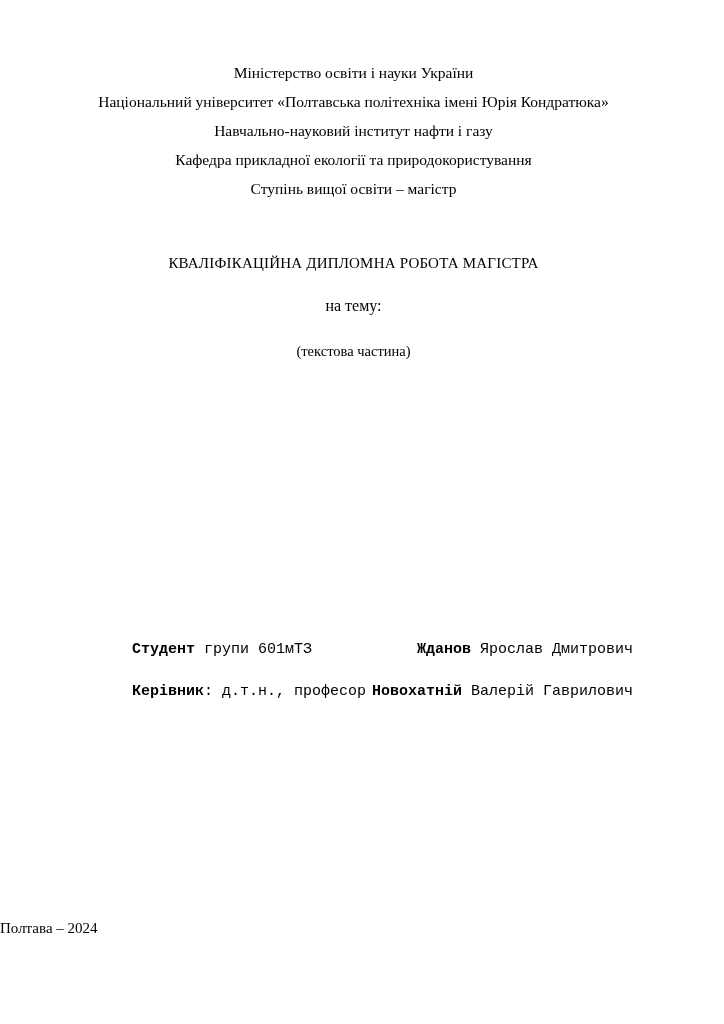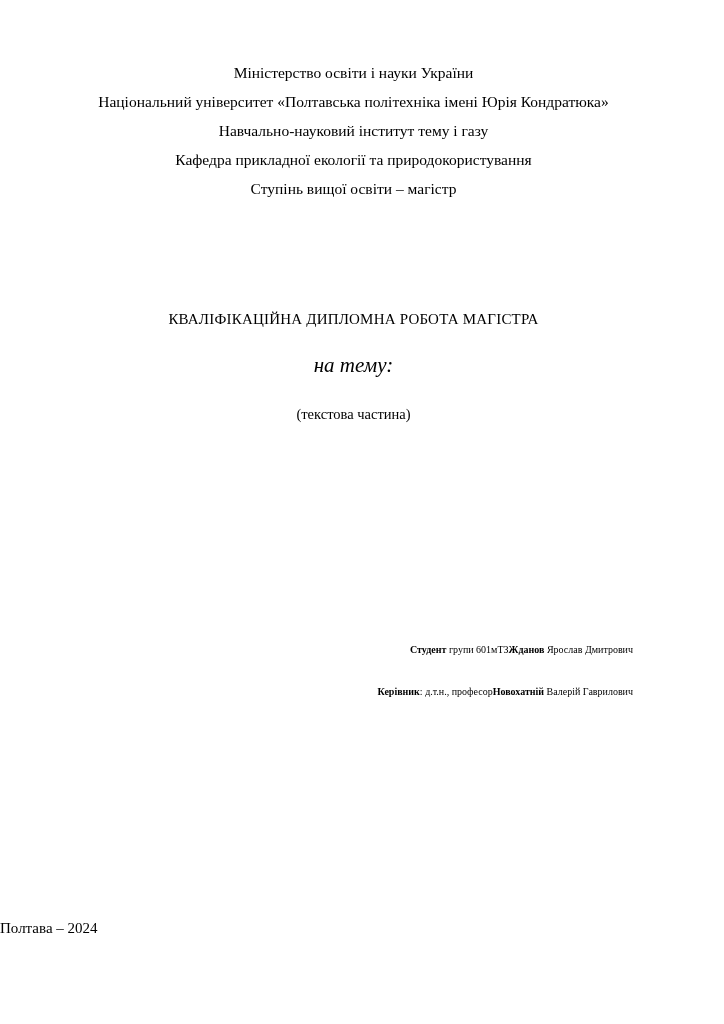--- a/index.html
+++ b/index.html
@@ -25,32 +25,31 @@
   .header-block {
     margin-top: 6px;
   }
   .header-line {
     font-size: 15.5px;
     line-height: 29px;
     text-align: center;
     white-space: nowrap;
   }
   .title-block {
-    margin-top: 108px;
+    margin-top: 52px;
   }
   .work-type {
     font-size: 15px;
     text-align: center;
     letter-spacing: 0.2px;
   }
   .on-topic {
-    font-size: 21px;
+    font-size: 16px;
     text-align: center;
     margin-top: 25px;
-    font-style: italic;
   }
   .main-title {
     font-size: 15.5px;
     font-weight: bold;
     text-align: center;
     line-height: 23px;
     margin-top: 3px;
     letter-spacing: 0.1px;
   }
   .subtitle {
@@ -59,25 +58,26 @@
     margin-top: 2px;
   }
   .signatures {
     position: absolute;
     left: 52px;
     right: 52px;
     top: 640px;
   }
   .sig-row {
     display: flex;
-    justify-content: flex-end;
+    justify-content: space-between;
     align-items: baseline;
-    font-size: 10px;
+    font-size: 15px;
     line-height: 20px;
     margin-bottom: 22px;
+    font-family: Liberation Mono, monospace;
   }
   .sig-left {
     padding-left: 80px;
   }
   .sig-right {
     padding-right: 22px;
   }
   .b {
     font-weight: bold;
   }
@@ -91,21 +91,21 @@
   }
 </style>
 </head>
 <body>
 
 <div class="page">
 
   <div class="header-block">
     <div class="header-line">Міністерство освіти і науки України</div>
     <div class="header-line">Національний університет «Полтавська політехніка імені Юрія Кондратюка»</div>
-    <div class="header-line">Навчально-науковий інститут тему і газу</div>
+    <div class="header-line">Навчально-науковий інститут нафти і газу</div>
     <div class="header-line">Кафедра прикладної екології та природокористування</div>
     <div class="header-line">Ступінь вищої освіти – магістр</div>
   </div>
 
   <div class="title-block">
     <div class="work-type">КВАЛІФІКАЦІЙНА ДИПЛОМНА РОБОТА МАГІСТРА</div>
     <div class="on-topic">на тему:</div>
     <div class="main-title">
       <br>
     </div>

